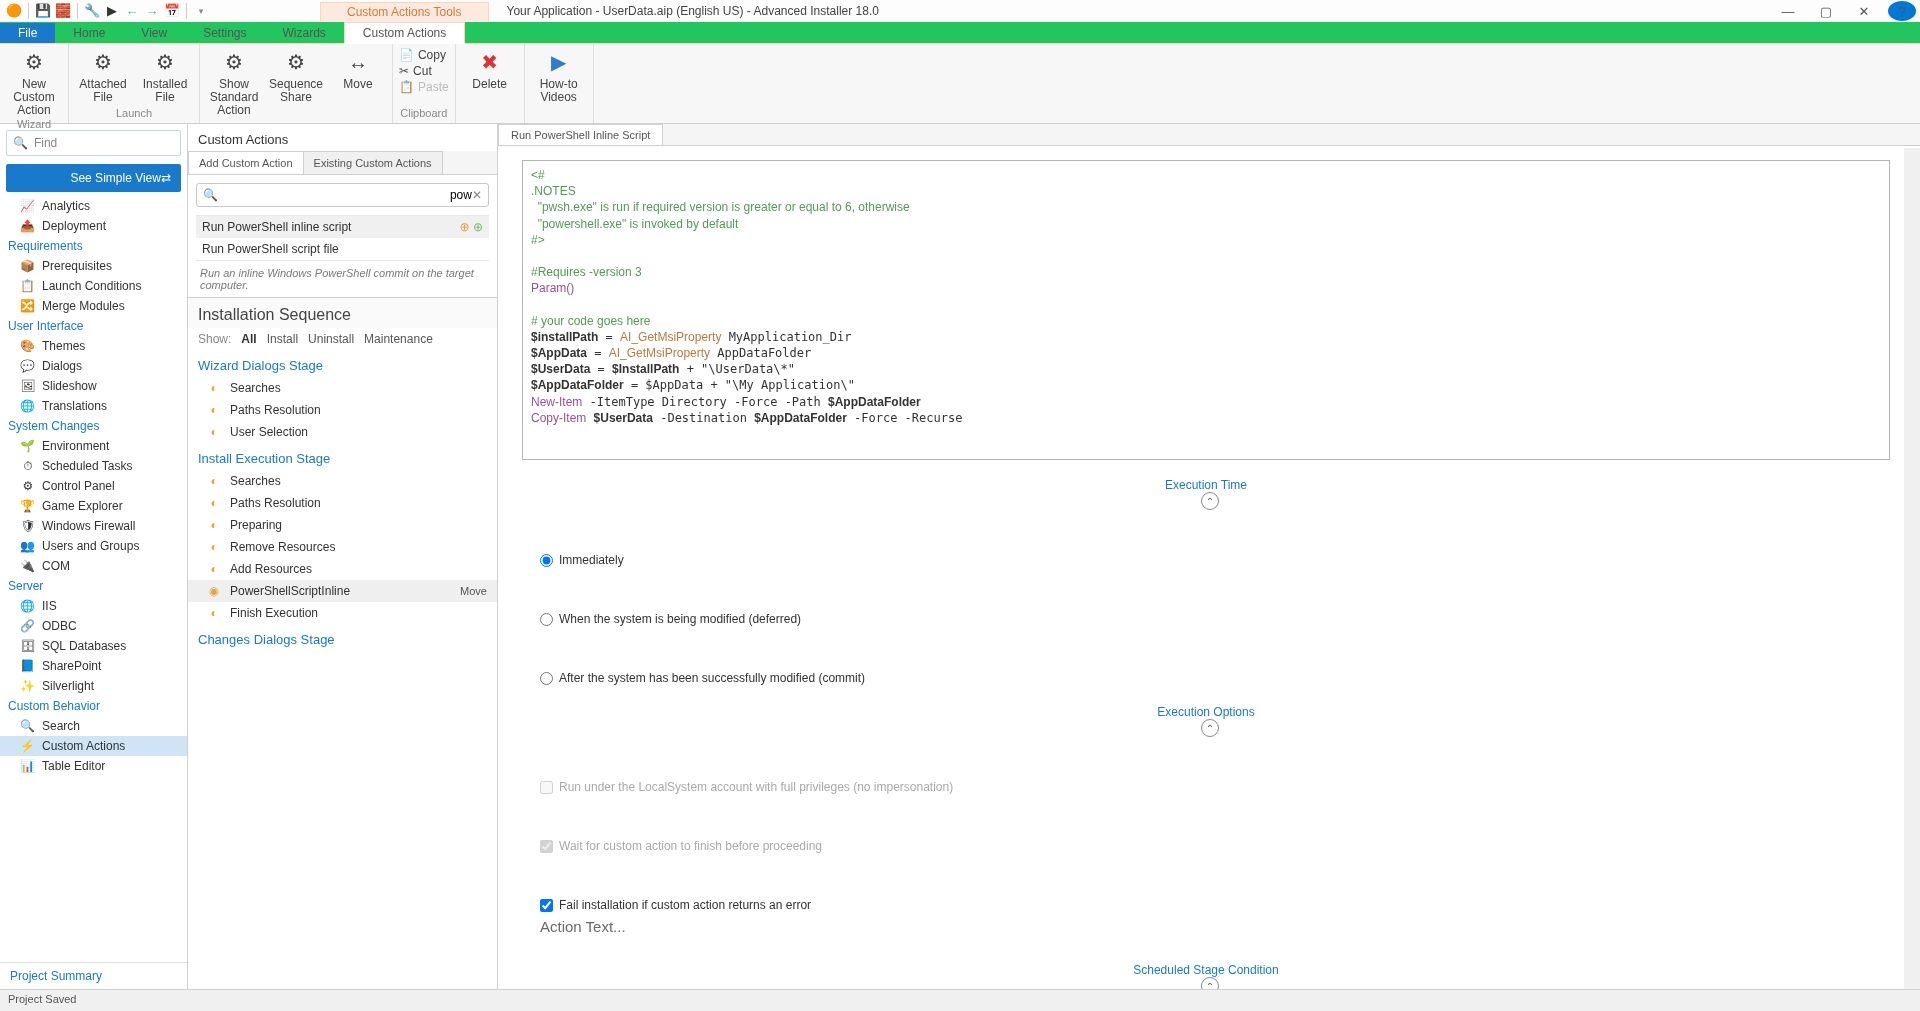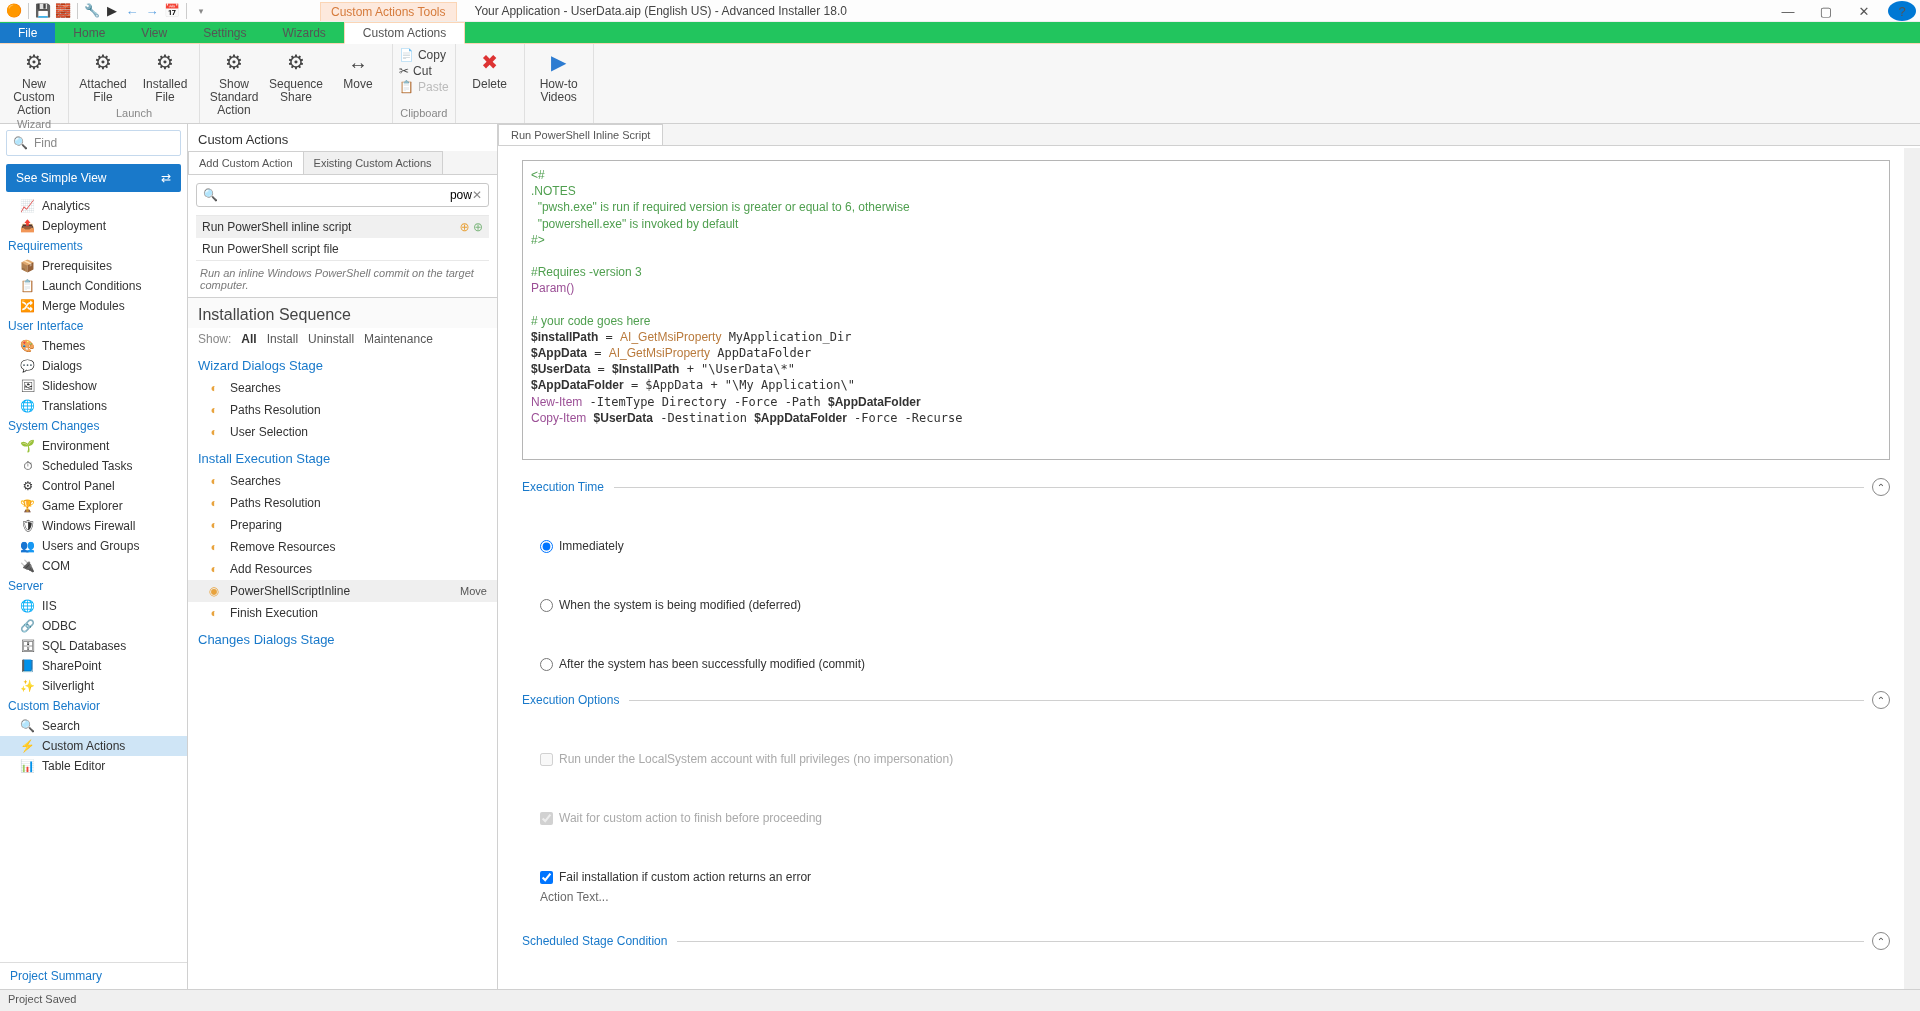--- a/index.html
+++ b/index.html
@@ -1,42 +1,42 @@
 <!DOCTYPE html>
 <html><head>
 <meta charset="utf-8">
 <style>
   *{box-sizing:border-box;margin:0;padding:0;font-family:"Segoe UI",Tahoma,sans-serif;font-size:12px;}
   body{background:#fff;color:#333;overflow:hidden;width:1920px;height:1011px;position:relative;}
   .qat{height:22px;display:flex;align-items:center;padding:0 4px;background:#fdfdfd;border-bottom:1px solid #eee;}
   .qat .ic{width:18px;height:18px;display:flex;align-items:center;justify-content:center;margin:0 1px;font-size:13px;}
   .qat .sep{width:1px;height:16px;background:#ccc;margin:0 4px;}
   .titlebar{position:absolute;top:0;left:320px;right:0;height:22px;display:flex;align-items:center;}
-  .ctx-tab{background:#fde9dd;color:#d67b3c;border:1px solid #fbd5b5;border-bottom:none;padding:2px 10px;font-size:12px;}
+  .ctx-tab{background:#fde9dd;color:#d67b3c;border:1px solid #fbd5b5;border-bottom:none;padding:2px 26px;font-size:12px;}
   .titletxt{margin-left:18px;color:#444;font-size:12px;}
   .winbtns{position:absolute;right:4px;top:0;display:flex;gap:10px;align-items:center;height:22px;}
   .winbtns div{width:28px;height:20px;display:flex;align-items:center;justify-content:center;color:#555;font-size:13px;}
   .helpbtn{width:18px;height:18px;border-radius:50%;background:#0078d4;color:#fff;font-size:11px;display:flex;align-items:center;justify-content:center;}
   .ribbon-tabs{display:flex;align-items:flex-end;height:22px;background:#22c55e;border-bottom:1px solid #fbd5b5;}
   .ribbon-tabs .tab{padding:3px 18px;color:#555;cursor:pointer;}
   .ribbon-tabs .file{background:#1979ca;color:#fff;}
   .ribbon-tabs .active{background:#fff;border:1px solid #fbd5b5;border-bottom:1px solid #fff;margin-bottom:-1px;color:#555;}
   .ribbon{height:80px;background:#f7f7f7;border-bottom:1px solid #d0d0d0;display:flex;}
   .rgroup{border-right:1px solid #e0e0e0;padding:4px 6px;display:flex;flex-direction:column;justify-content:space-between;align-items:center;}
   .rgroup .btns{display:flex;gap:6px;}
   .rbtn{display:flex;flex-direction:column;align-items:center;width:56px;text-align:center;line-height:1.1;font-size:11px;color:#444;cursor:pointer;}
   .rbtn .ric{width:28px;height:28px;display:flex;align-items:center;justify-content:center;font-size:20px;margin-bottom:2px;}
   .rgroup .lbl{font-size:11px;color:#888;}
   .clipgrp{display:flex;flex-direction:column;gap:2px;align-items:flex-start;}
   .cliprow{display:flex;align-items:center;gap:4px;font-size:11px;color:#444;}
   .cliprow.dis{color:#bbb;}
   .main{position:absolute;top:124px;bottom:22px;left:0;right:0;display:flex;}
   .leftpane{width:188px;border-right:1px solid #d0d0d0;display:flex;flex-direction:column;overflow:hidden;}
   .findbox{margin:6px;border:1px solid #c5d9ed;border-radius:2px;height:26px;display:flex;align-items:center;padding:0 6px;color:#888;}
-  .simple{margin:2px 6px;background:#1979ca;color:#fff;height:28px;display:flex;align-items:center;justify-content:space-between;padding:0 10px;border-radius:2px;}
+  .simple{margin:2px 6px;background:#1979ca;color:#fff;height:28px;display:flex;align-items:center;justify-content:flex-end;padding:0 10px;border-radius:2px;}
   .navlist{flex:1;overflow:auto;padding:2px 0;}
   .navhdr{color:#1979ca;font-size:12px;padding:3px 8px;}
   .navitem{display:flex;align-items:center;gap:6px;padding:2px 8px 2px 20px;color:#333;cursor:pointer;}
   .navitem .nic{width:16px;height:16px;display:flex;align-items:center;justify-content:center;font-size:12px;}
   .navitem.sel{background:#cfe5f6;}
   .psumm{border-top:1px solid #ddd;padding:6px 10px;color:#1979ca;}
   .midpane{width:310px;border-right:1px solid #d0d0d0;display:flex;flex-direction:column;}
   .midhdr{padding:8px 10px 4px;font-size:13px;color:#333;}
   .midtabs{display:flex;border-bottom:1px solid #d0d0d0;background:#f5f5f5;}
   .midtabs .mt{padding:5px 10px;font-size:11px;border:1px solid #d0d0d0;border-bottom:none;background:#fff;margin-right:-1px;color:#555;}
@@ -57,26 +57,26 @@
   .seqitem.sel{background:#efefef;}
   .seqmove{margin-left:auto;color:#555;font-size:11px;}
   .rightpane{flex:1;display:flex;flex-direction:column;position:relative;}
   .rtab{border-bottom:1px solid #d0d0d0;background:#f5f5f5;display:flex;}
   .rtab .t{padding:4px 12px;border:1px solid #d0d0d0;border-bottom:none;background:#fff;font-size:11px;color:#555;}
   .rbody{flex:1;overflow:auto;padding:14px 30px 30px 24px;}
   .codebox{border:1px solid #b5b5b5;background:#fff;padding:6px 8px;font-family:Consolas,monospace;font-size:12px;line-height:1.35;white-space:pre;min-height:300px;margin-bottom:18px;}
   .c-cmt{color:#4f9f4f;}
   .c-kw{color:#9b4f96;}
   .c-fn{color:#b97a3c;}
-  .sect{color:#1979ca;font-size:14px;margin:8px 0 6px;display:flex;align-items:center;}
+  .sect{color:#1979ca;font-size:14px;margin:8px 0 6px;display:flex;align-items:center;flex-direction:column;}
   .sect .line{flex:1;height:1px;background:#d0d0d0;margin-left:10px;}
   .collap{width:18px;height:18px;border:1px solid #888;border-radius:50%;display:flex;align-items:center;justify-content:center;font-size:10px;color:#555;margin-left:8px;}
   .radrow,.chkrow{display:flex;align-items:flex-end;gap:6px;padding:2px 0 2px 18px;font-size:12px;color:#333;margin-top:41px;}
   .chkrow.dis{color:#aaa;}
-  .linkish{color:#6a6a6a;padding:4px 0 0 18px;font-size:12px;}
+  .linkish{color:#6a6a6a;padding:4px 0 0 18px;font-size:15px;}
   .status{position:absolute;bottom:0;left:0;right:0;height:22px;background:#f0f0f0;border-top:1px solid #d0d0d0;padding:3px 8px;font-size:11px;color:#555;}
   .vsb{position:absolute;right:0;width:16px;background:#f0f0f0;}
   input[type=radio],input[type=checkbox]{margin:0;}
 </style>
 </head>
 <body>
 
 <div class="qat">
   <div class="ic">🟠</div>
   <div class="sep"></div>

